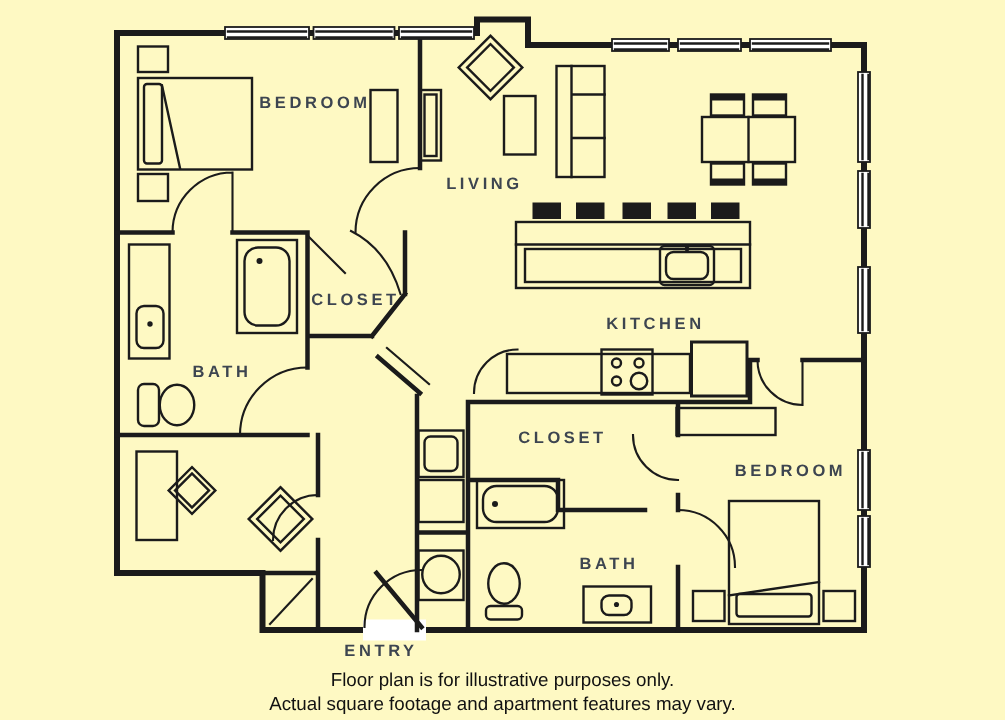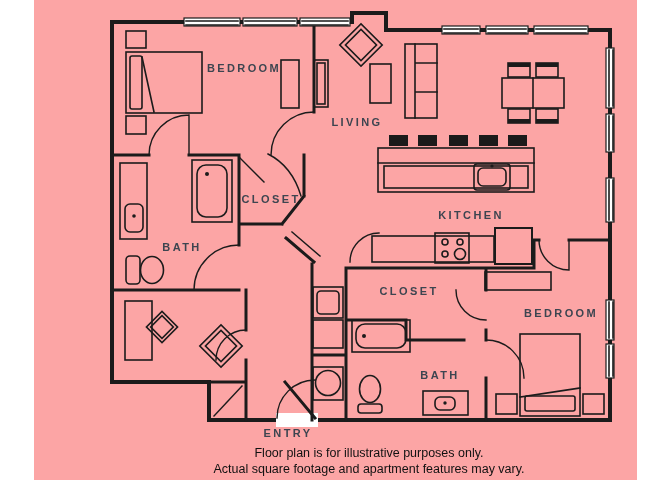--- a/index.html
+++ b/index.html
@@ -1,16 +1,16 @@
 <!DOCTYPE html>
 <html><head>
 <meta charset="utf-8">
 <style>
   html,body{margin:0;padding:0;background:#ffffff;}
-  .stage{position:relative;width:603px;height:480px;margin:0 auto;background:#fca5a5;overflow:hidden;}
+  .stage{position:relative;width:670px;height:480px;margin:0 auto;background:#fef9c3;overflow:hidden;}
   svg{display:block;width:670px;height:480px;}
   .roomlbl{font-family:"Liberation Sans",sans-serif;font-size:11px;font-weight:bold;letter-spacing:2.4px;text-anchor:middle;}
   .note{font-family:"Liberation Sans",sans-serif;font-size:12.5px;letter-spacing:0;text-anchor:middle;}
 </style>
 </head>
 <body>
 
 <div class="stage">
 <svg viewBox="0 0 670 480">
 

